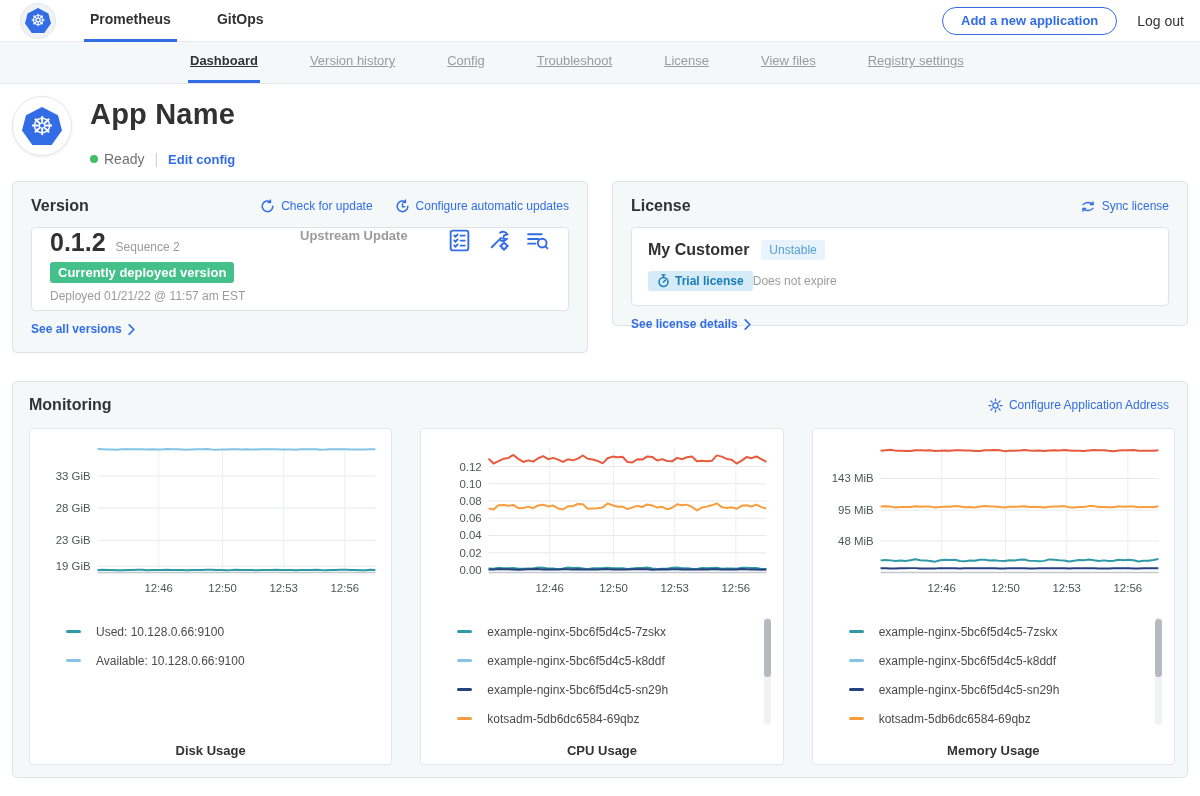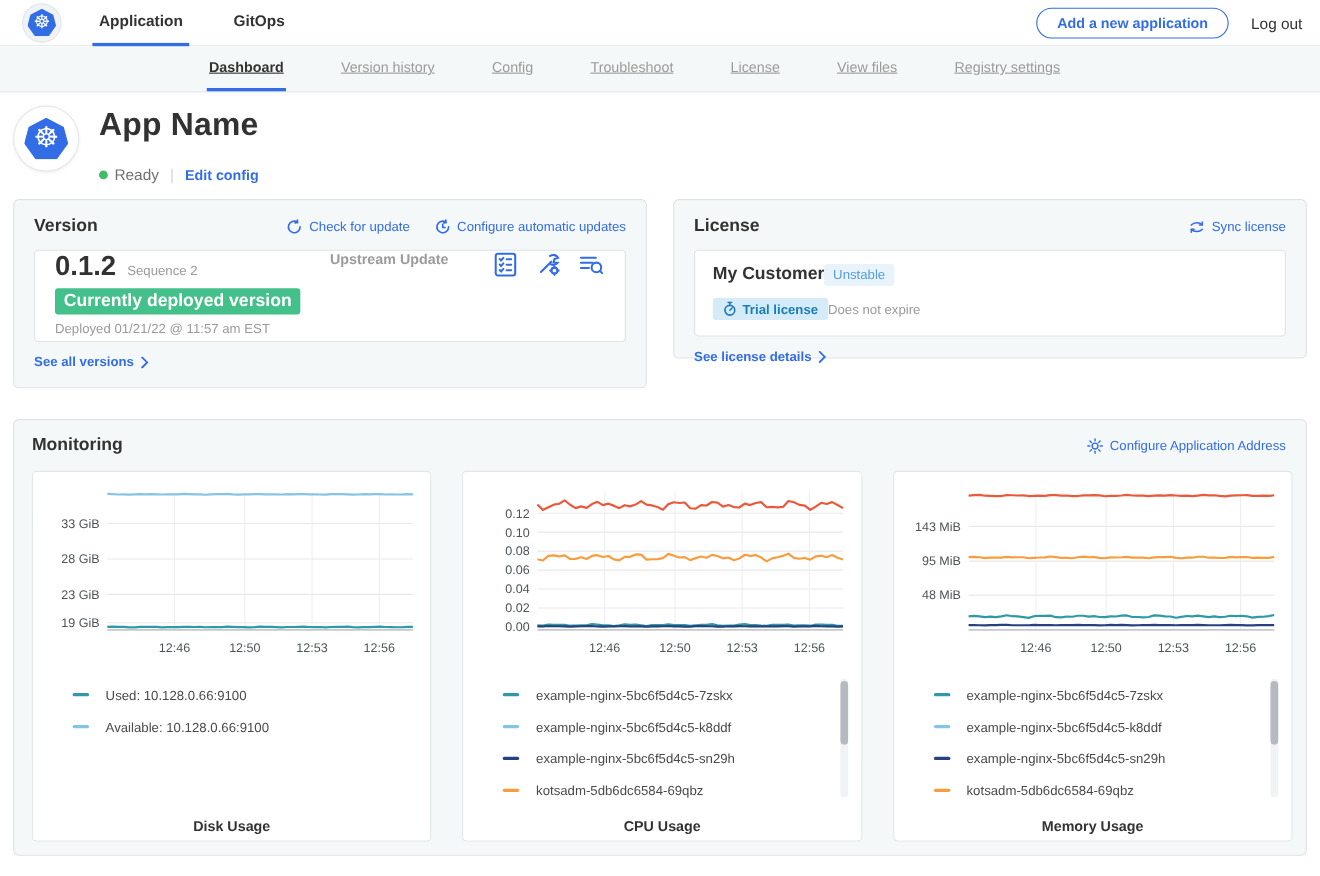--- a/index.html
+++ b/index.html
@@ -50,29 +50,29 @@
   .card-head { display:flex; align-items:center; }
   .card-title { font-size:16px; font-weight:bold; color:#323232; }
   .head-links { margin-left:auto; display:flex; align-items:center; gap:22px; }
   .hlink { color:#326de6; font-size:12px; font-weight:normal; display:flex; align-items:center; gap:6px; cursor:pointer; }
   .inner-card { background:#fff; border:1px solid #dfe3e5; border-radius:4px; margin-top:12px; }
   .version-inner { height:84px; display:flex; align-items:flex-start; padding:0 18px; }
   .v-left { width:250px; }
   .ver-row { display:flex; align-items:baseline; gap:10px; }
   .ver-num { font-size:25px; font-weight:bold; color:#323232; }
   .seq { font-size:12px; color:#9b9b9b; }
-  .badge-green { display:inline-block; background:#44c08a; color:#fff; font-size:16px; font-weight:bold; padding:3px 8px; border-radius:3px; margin-top:5px; }
+  .badge-green { display:inline-block; background:#44c08a; color:#fff; font-size:13px; font-weight:bold; padding:3px 8px; border-radius:3px; margin-top:5px; }
   .deployed { font-size:12px; color:#9b9b9b; margin-top:6px; }
   .v-mid { font-size:13px; font-weight:bold; color:#9b9b9b; flex:1; }
   .v-icons { display:flex; align-items:center; gap:14px; color:#326de6; }
   .v-icons .icbtn { cursor:pointer; display:flex; }
   .see-link { margin-top:11px; color:#326de6; font-size:12px; font-weight:bold; display:flex; align-items:center; gap:5px; cursor:pointer; }
 
   .license-inner { padding:12px 16px 14px; }
-  .lic-row1 { display:flex; align-items:center; gap:0; }
+  .lic-row1 { display:flex; align-items:center; gap:12px; }
   .customer { font-size:16px; font-weight:bold; color:#323232; }
   .badge-chan { background:#e9f3fb; color:#54a0d5; font-size:12px; padding:3px 8px; border-radius:3px; }
   .lic-row2 { display:flex; align-items:center; margin-top:11px; }
   .badge-trial { background:#d6ebf8; color:#1a7db8; font-size:12px; font-weight:bold; padding:3px 9px; border-radius:3px; display:flex; align-items:center; gap:5px; }
   .expiry { font-size:12px; color:#9b9b9b; }
 
   
   .monitoring-card { margin:28px 12px 0; padding:14px 12px 12px 16px; }
   .mon-head { display:flex; align-items:center; padding-right:6px; }
   .charts-row { display:flex; gap:28px; margin-top:14px; }
@@ -89,21 +89,21 @@
 </head>
 <body>
 
 <header class="topnav">
   <div class="logo-badge">
     <div class="hept">
         <span class="wheel">☸</span>
       </div>
   </div>
   <nav class="top-tabs">
-      <div class="top-tab active">Application</div>
+      <div class="top-tab active">Prometheus</div>
       <div class="top-tab inactive">GitOps</div>
     </nav>
   <div class="topnav-right">
     <button class="add-app-btn">Add a new application</button>
     <span class="logout">Log out</span>
   </div>
 </header>
 
 <nav class="subnav">
     <div class="sub-tab active">Dashboard</div>

